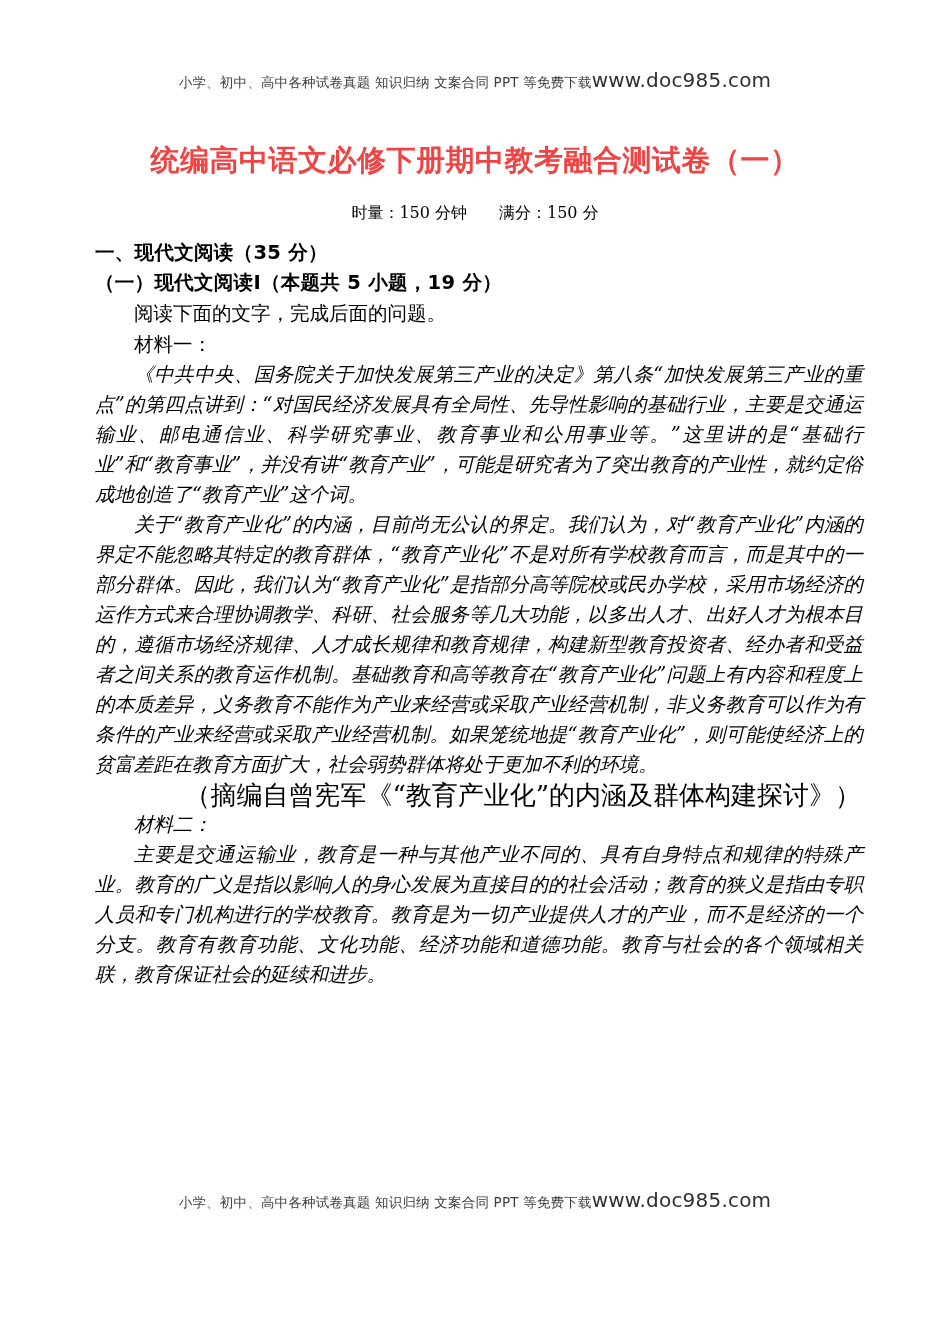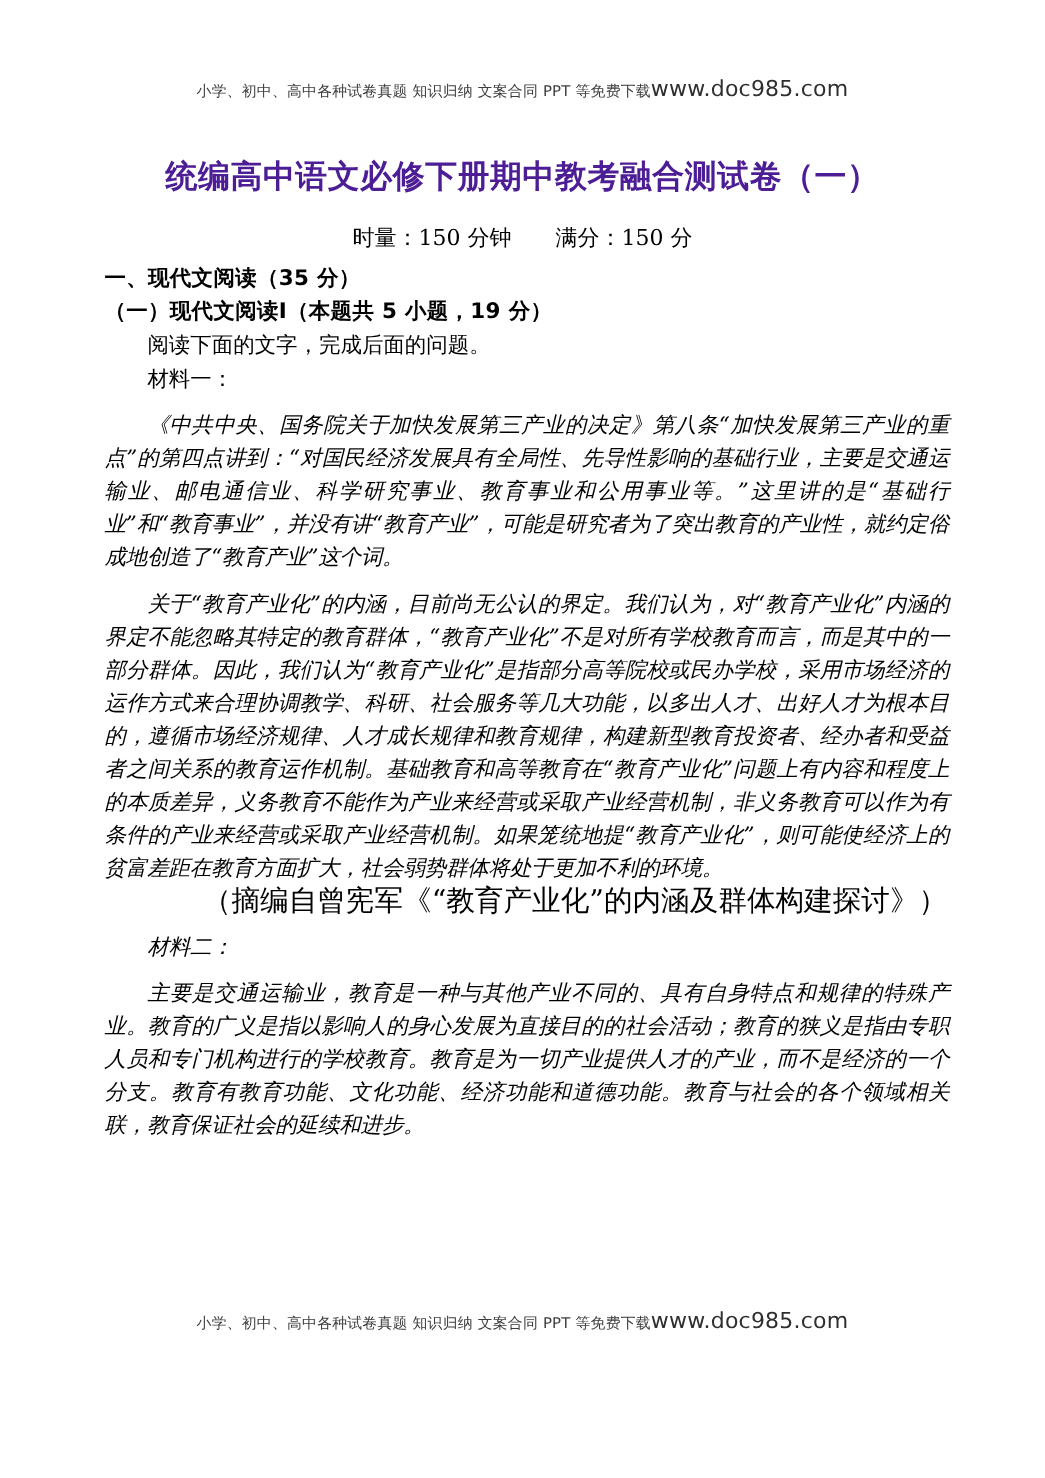--- a/index.html
+++ b/index.html
@@ -41,31 +41,31 @@
   .doc-title {
     position: absolute;
     left: 0;
     top: 141px;
     width: 950px;
     text-align: center;
     font-family: Liberation Sans, sans-serif;
     font-weight: bold;
     font-size: 29px;
     letter-spacing: 0.5px;
-    color: #4c1d95;
+    color: #ef4444;
   }
 
   
   .subtitle {
     position: absolute;
     left: 0;
     top: 203px;
     width: 950px;
     text-align: center;
-    font-size: 20px;
+    font-size: 16px;
     font-family: "DejaVu Serif", "Liberation Serif", serif;
     white-space: pre;
   }
 
   
   .content {
     position: absolute;
     left: 95px;
     top: 238px;
     width: 768px;
@@ -91,21 +91,20 @@
   .kai {
     font-size: 19.5px;
     line-height: 30px;
     text-align: justify;
     text-justify: inter-ideograph;
     text-indent: 2em;
     font-family: "DejaVu Serif", "Liberation Serif", serif;
     font-style: italic;
     font-weight: 400;
     letter-spacing: -0.1px;
-    margin-top: 12px;
   }
   .kai.label { text-indent: 2em; text-align: left; }
 
   .cite {
     font-size: 26px;
     line-height: 30px;
     text-align: right;
     font-family: "DejaVu Serif", "Liberation Serif", serif;
     padding-right: 2px;
   }

